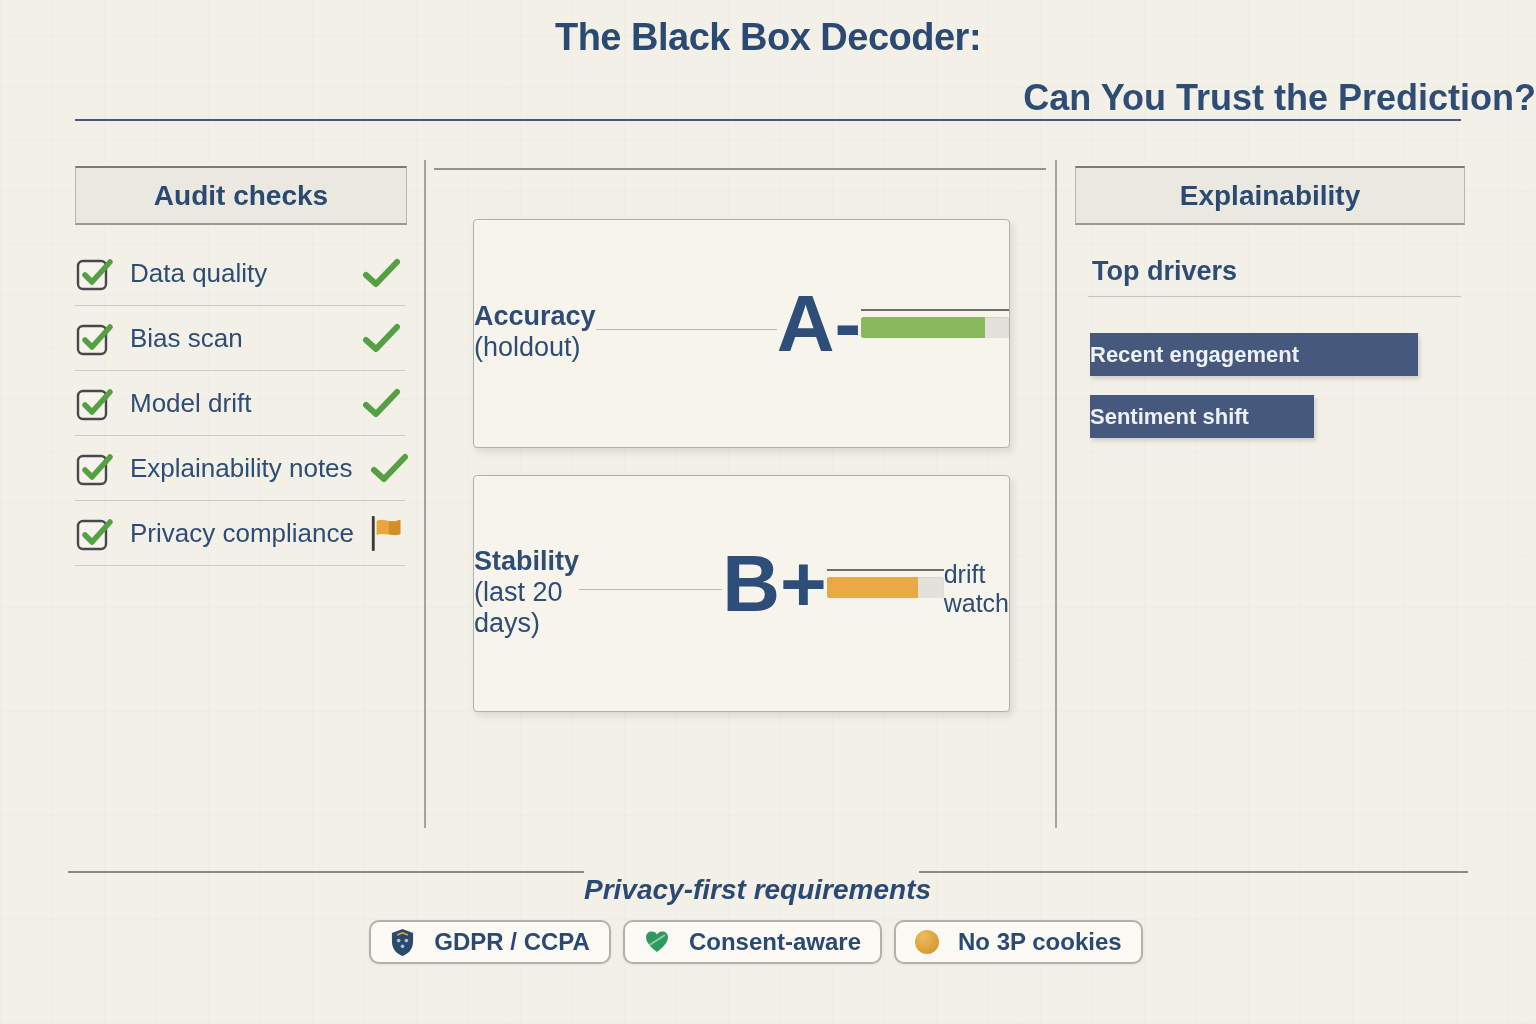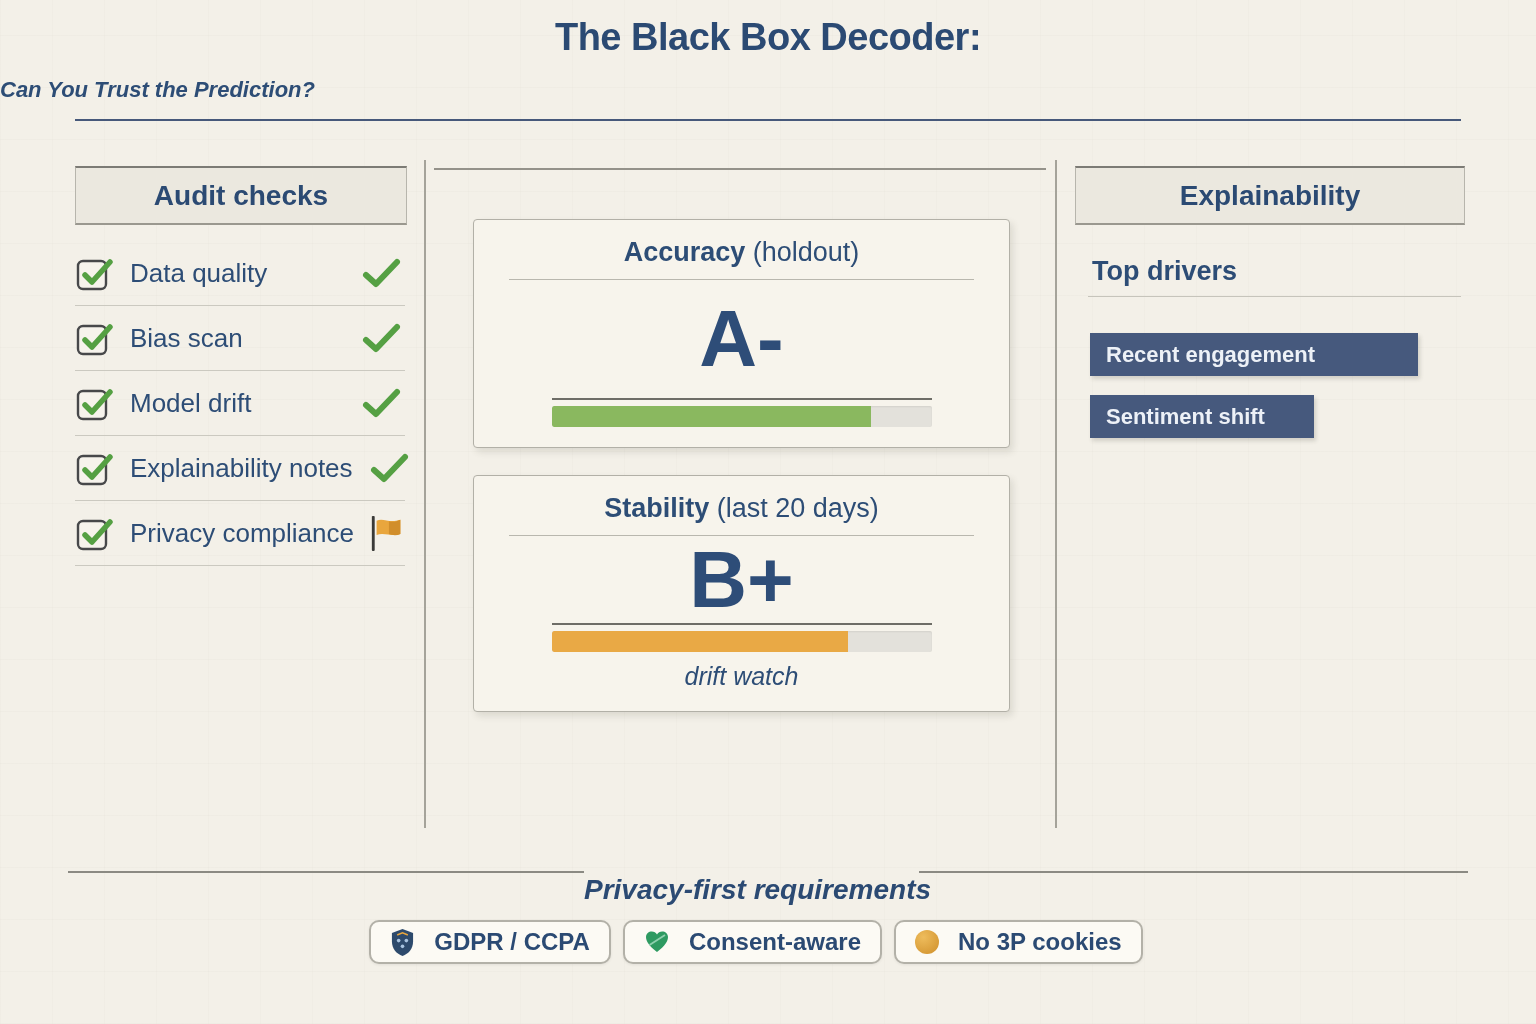--- a/index.html
+++ b/index.html
@@ -8,22 +8,22 @@
     background-color:#f3f0e8;
     background-image:
       repeating-linear-gradient(0deg, rgba(90,85,70,0.025) 0 1px, transparent 1px 52px),
       repeating-linear-gradient(90deg, rgba(90,85,70,0.02) 0 1px, transparent 1px 52px);
     font-family:"Liberation Sans","DejaVu Sans",sans-serif;
     color:#2b4a73;
   }
   
   .page-title{position:absolute;top:16px;left:0;width:100%;text-align:center;
     font-size:38px;font-weight:bold;letter-spacing:-0.5px;color:#2b4a73;}
-  .page-subtitle{position:absolute;top:77px;left:0;width:100%;text-align:left;
-    font-size:22px;font-style:italic;font-weight:600;color:#2d4d76;}
+  .page-subtitle{position:absolute;top:77px;left:0;width:100%;text-align:right;
+    font-size:36px;font-weight:600;color:#2d4d76;}
   .top-rule{position:absolute;top:119px;left:75px;width:1386px;height:2px;background:#46587a;}
 
   
   .col-header{position:absolute;top:166px;height:55px;background:#ebe8df;
     border:1px solid #b7b5ac;border-top:2px solid #7c7b75;border-bottom:2px solid #9a988f;
     display:flex;align-items:center;justify-content:center;
     font-size:28px;font-weight:bold;color:#2b4a73;}
   .audit-header{left:75px;width:330px;}
   .expl-header{left:1075px;width:388px;}
 
@@ -38,42 +38,42 @@
   
   .vline{position:absolute;top:160px;height:668px;width:2px;background:#a5a39a;}
   .vline-left{left:424px;}
   .vline-right{left:1055px;}
   .mid-toprule{position:absolute;top:168px;left:434px;width:612px;height:2px;background:#94928a;}
 
   
   .card{position:absolute;left:473px;width:537px;box-sizing:border-box;
     background:#f7f4ec;border:1px solid #b2b0a7;border-radius:4px;
     box-shadow:3px 4px 7px rgba(60,60,50,0.13);
-    display:flex;flex-direction:column;align-items:center;padding-bottom:20px;}
+    display:flex;flex-direction:row;align-items:center;padding-bottom:20px;}
   .card-accuracy{top:219px;height:229px;}
   .card-stability{top:475px;height:237px;}
   .card-title{margin-top:17px;font-size:27px;color:#2d4d76;}
   .card-title .metric{font-weight:bold;}
   .card-title .qualifier{font-weight:normal;}
   .card-divider{width:465px;height:1px;background:#b9b7ae;margin-top:11px;}
   .grade-zone{flex:1;display:flex;align-items:center;justify-content:center;}
   .grade{font-size:80px;font-weight:bold;line-height:1;color:#2e4d78;}
   .bar-wrap{width:380px;border-top:2px solid #6e6d67;padding-top:6px;}
   .bar-track{height:21px;background:#e3e1db;border-radius:2px;overflow:hidden;
     box-shadow:inset 0 1px 2px rgba(0,0,0,0.07);}
   .bar-fill{height:100%;border-radius:2px 0 0 2px;}
-  .card-note{font-size:25px;font-style:italic;color:#2d4d76;margin-top:10px;}
+  .card-note{font-size:25px;color:#2d4d76;margin-top:10px;}
   .card-note:empty{display:none;}
 
   
   .top-drivers{position:absolute;top:256px;left:1092px;font-size:27px;font-weight:600;color:#2d4d76;}
   .drivers-rule{position:absolute;top:296px;left:1088px;width:373px;height:1px;background:#c6c4bb;}
   .drivers{position:absolute;top:333px;left:1090px;width:373px;}
   .driver-bar{height:43px;margin-bottom:19px;background:#46597d;
-    display:flex;align-items:center;padding-left:16px;box-sizing:border-box;
+    display:flex;align-items:center;padding-left:0;box-sizing:border-box;
     box-shadow:2px 3px 4px rgba(60,60,50,0.18);
     color:#edf1f7;font-size:22px;font-weight:600;white-space:nowrap;}
 
   
   .rule-bl{position:absolute;top:871px;left:68px;width:516px;height:2px;background:#8b8a83;}
   .rule-br{position:absolute;top:871px;left:919px;width:549px;height:2px;background:#8b8a83;}
   .privacy-title{position:absolute;top:874px;left:584px;width:335px;text-align:center;
     font-size:28px;font-style:italic;font-weight:bold;color:#2b4a73;white-space:nowrap;}
   .badges{position:absolute;top:920px;left:0;width:1512px;display:flex;justify-content:center;gap:12px;}
   .badge{height:40px;background:#fcfaf4;border:2px solid #b3b1a8;border-radius:10px;

